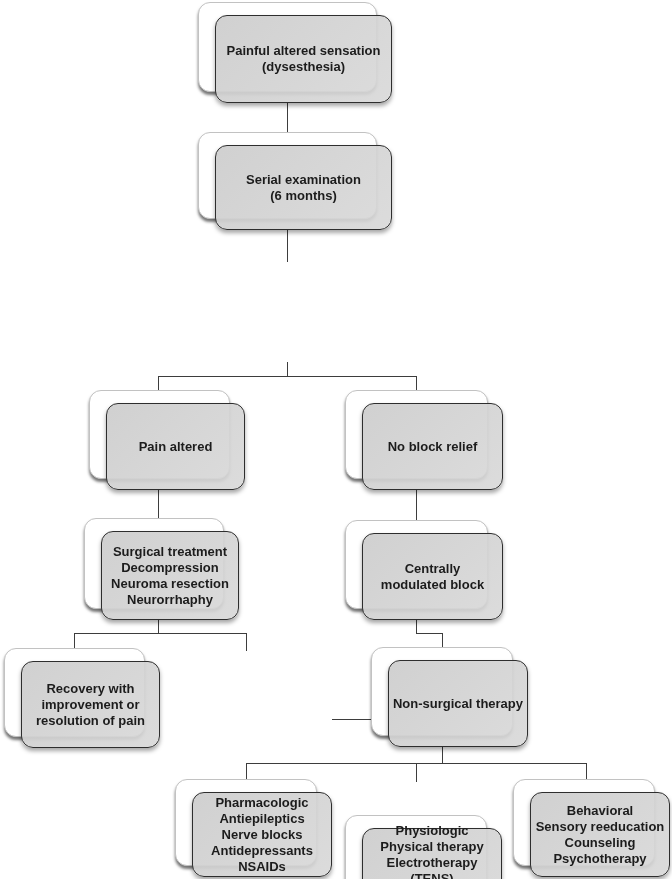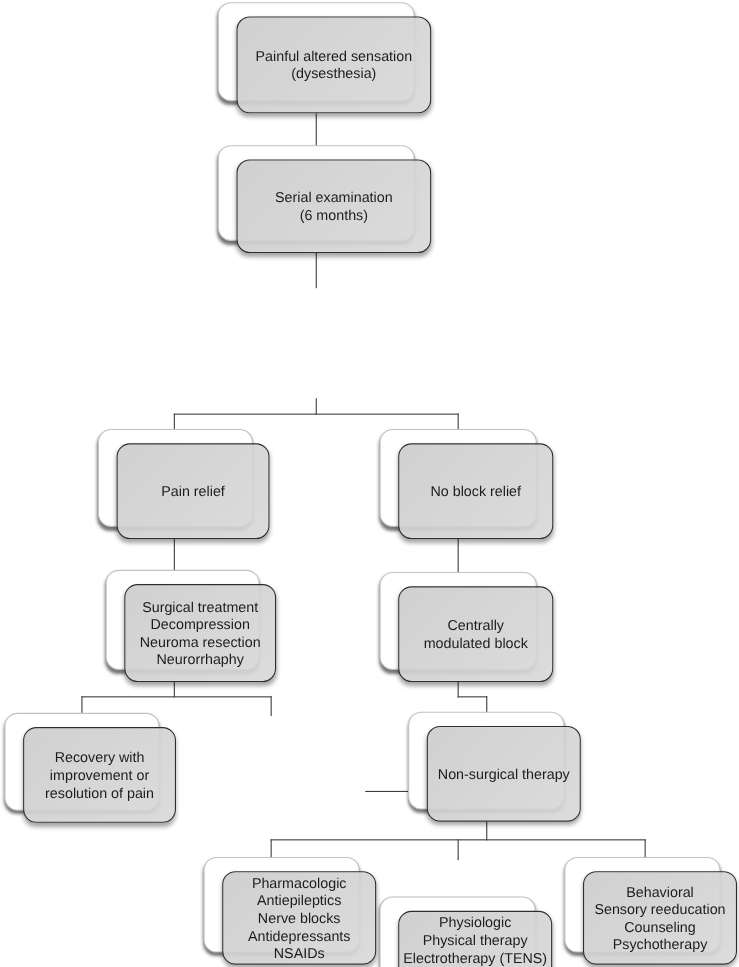--- a/index.html
+++ b/index.html
@@ -14,21 +14,21 @@
   .line{position:absolute;background:#3d3d3d;z-index:0;}
   .line.v{width:1px;}
   .line.h{height:1px;}
   .arrowhead{
     position:absolute;z-index:0;width:0;height:0;
     border-top:5px solid transparent;
     border-bottom:5px solid transparent;
     border-left:10px solid #1d1d1d;
   }
   
-  .node{position:absolute;z-index:1;}
+  .node{position:absolute;z-index:1;font-weight:bold;}
   .back{
     position:absolute;left:0;top:0;width:100%;height:100%;
     background:#ffffff;
     border:1px solid #c2c2c2;
     border-radius:12px;
     box-shadow:0 3px 3px rgba(0,0,0,0.55);
   }
   .front{
     position:absolute;left:17px;top:13px;width:100%;height:100%;
     background:linear-gradient(135deg, rgba(206,206,206,0.95), rgba(216,216,216,0.90));
@@ -88,32 +88,32 @@
     <div class="front">
       <div class="txt">Serial examination
 (6 months)</div>
     </div>
   </div>
 
 
   <div class="node" style="left:89px;top:390px;width:139px;height:87px">
     <div class="back"></div>
     <div class="front">
-      <div class="txt">Pain relief</div>
+      <div class="txt">Pain altered</div>
     </div>
   </div>
 
   <div class="node" style="left:345px;top:390px;width:141px;height:87px">
     <div class="back"></div>
     <div class="front">
       <div class="txt">No block relief</div>
     </div>
   </div>
 
-  <div class="node" style="left:96px;top:518px;width:138px;height:89px">
+  <div class="node" style="left:84px;top:518px;width:138px;height:89px">
     <div class="back"></div>
     <div class="front">
       <div class="txt">Surgical treatment
 Decompression
 Neuroma resection
 Neurorrhaphy</div>
     </div>
   </div>
 
   <div class="node" style="left:345px;top:520px;width:141px;height:87px">
@@ -134,21 +134,21 @@
   </div>
 
 
   <div class="node" style="left:371px;top:647px;width:140px;height:87px">
     <div class="back"></div>
     <div class="front">
       <div class="txt">Non-surgical therapy</div>
     </div>
   </div>
 
-  <div class="node" style="left:185px;top:779px;width:140px;height:85px">
+  <div class="node" style="left:175px;top:779px;width:140px;height:85px">
     <div class="back"></div>
     <div class="front">
       <div class="txt">Pharmacologic
 Antiepileptics
 Nerve blocks
 Antidepressants
 NSAIDs</div>
     </div>
   </div>
 

